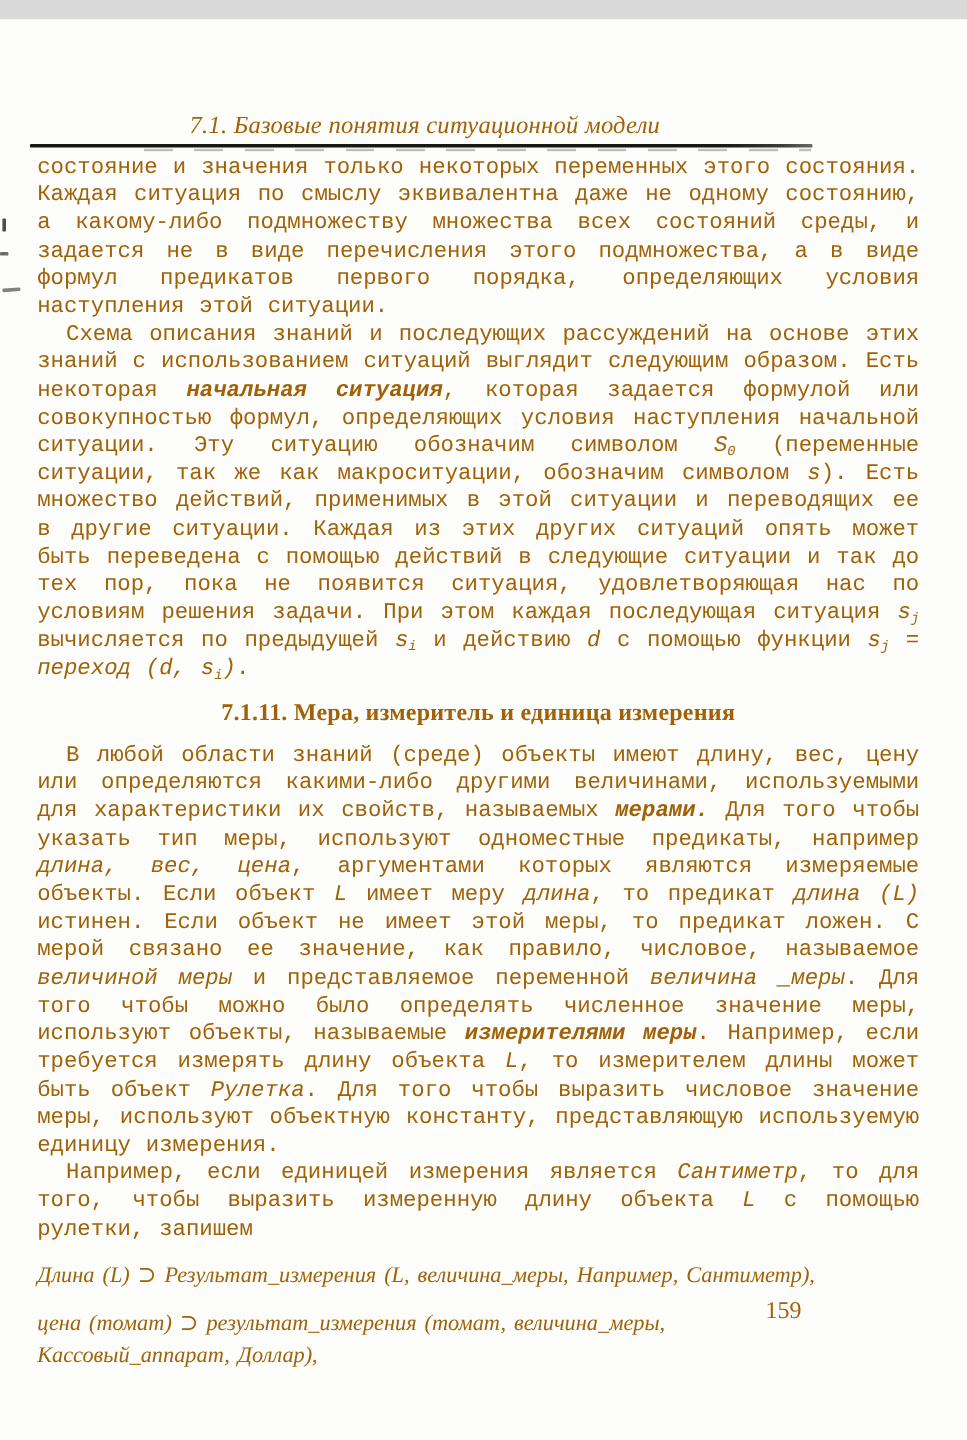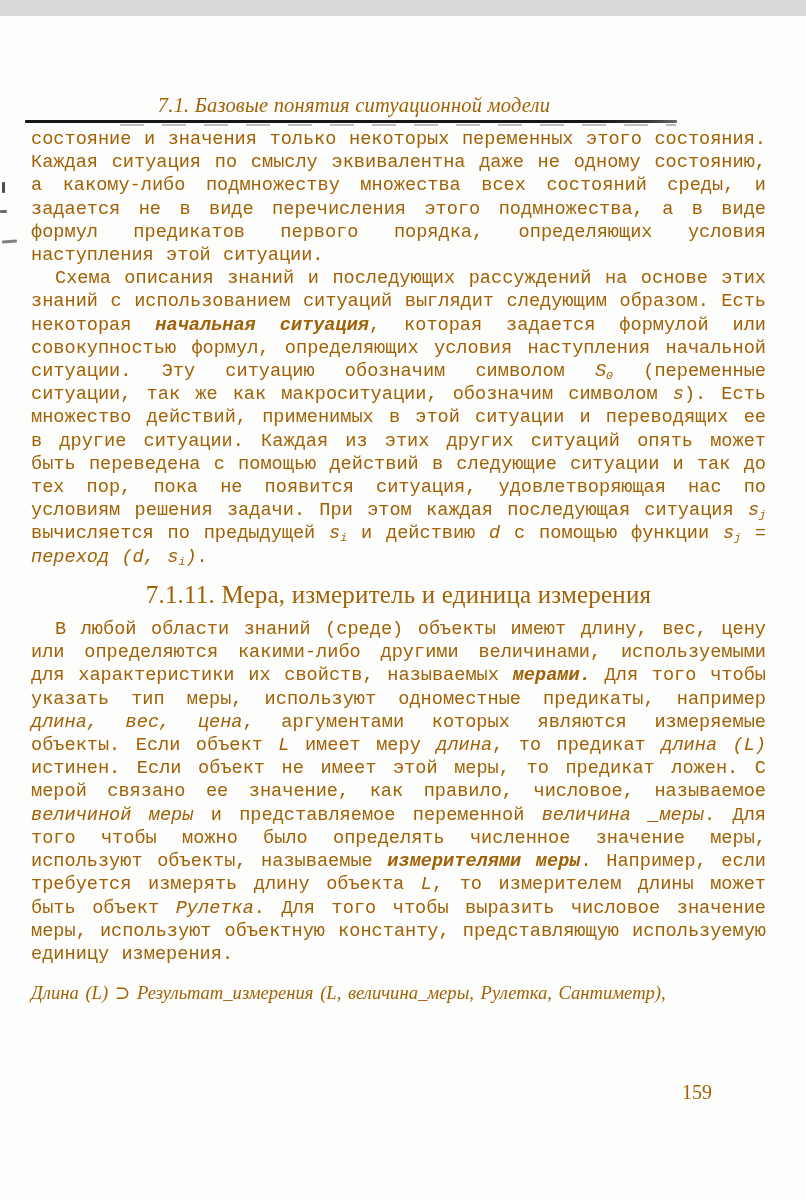--- a/index.html
+++ b/index.html
@@ -29,26 +29,26 @@
   }
   
   .bodytext{
     position:absolute;left:31px;top:112px;width:735px;
     font-size:18.6px;line-height:23.2px;text-align:justify;
   }
   .para{margin:0;text-indent:24px;word-spacing:1.2px;font-family:Liberation Mono, monospace;}
   .para.noindent{text-indent:0;}
   .section-heading{
     margin:14px 0 12px;text-align:center;
-    font-size:25px;font-weight:normal;letter-spacing:0.2px;
+    font-size:20px;font-weight:bold;letter-spacing:0.2px;
   }
   .formula{font-style:italic;margin:15px 0;text-align:left;word-spacing:2px;}
   .formula .fline{line-height:27px;}
   .page-number{
-    position:absolute;left:560px;top:1065px;width:152px;
+    position:absolute;left:516px;top:1065px;width:152px;
     text-align:right;font-size:20px;
   }
   
   .mark{position:absolute;background:#2e2e2e;border-radius:1px;}
   .mark.m1{left:2px;top:166px;width:3px;height:11px;opacity:.85;}
   .mark.m2{left:0;top:194px;width:7px;height:3px;opacity:.7;}
   .mark.m3{left:2px;top:224px;width:15px;height:3px;opacity:.6;transform:rotate(-4deg);}
 </style>
 </head>
 <body>
@@ -61,20 +61,23 @@
 
   <span class="mark m1"></span>
   <span class="mark m2"></span>
   <span class="mark m3"></span>
 
   <div class="bodytext">
     <p class="para noindent"><span>состояние и значения только некоторых переменных этого состояния. Каждая ситуация по смыслу эквивалентна даже не одному состоянию, а какому-либо подмножеству множества всех состояний среды, и задается не в виде перечисления этого подмножества, а в виде формул предикатов первого порядка, определяющих условия наступления этой ситуации.</span></p>
     <p class="para"><span>Схема описания знаний и последующих рассуждений на основе этих знаний с использованием ситуаций выглядит следующим образом. Есть некоторая </span><span class="bit">начальная ситуация</span><span>, которая задается формулой или совокупностью формул, определяющих условия наступления начальной ситуации. Эту ситуацию обозначим символом </span><span class="it">S</span><span class="it sb">0</span><span> (переменные ситуации, так же как макроситуации, обозначим символом </span><span class="it">s</span><span>). Есть множество действий, применимых в этой ситуации и переводящих ее в другие ситуации. Каждая из этих других ситуаций опять может быть переведена с помощью действий в следующие ситуации и так до тех пор, пока не появится ситуация, удовлетворяющая нас по условиям решения задачи. При этом каждая последующая ситуация </span><span class="it">s</span><span class="it sb">j</span><span> вычисляется по предыдущей </span><span class="it">s</span><span class="it sb">i</span><span> и действию </span><span class="it">d</span><span> с помощью функции </span><span class="it">s</span><span class="it sb">j</span><span> = </span><span class="it">переход (d, s</span><span class="it sb">i</span><span class="it">)</span><span>.</span></p>
     <h2 class="section-heading">7.1.11. Мера, измеритель и единица измерения</h2>
     <p class="para"><span>В любой области знаний (среде) объекты имеют длину, вес, цену или определяются какими-либо другими величинами, используемыми для характеристики их свойств, называемых </span><span class="bit">мерами.</span><span> Для того чтобы указать тип меры, используют одноместные предикаты, например </span><span class="it">длина, вес, цена</span><span>, аргументами которых являются измеряемые объекты. Если объект </span><span class="it">L</span><span> имеет меру </span><span class="it">длина</span><span>, то предикат </span><span class="it">длина (L)</span><span> истинен. Если объект не имеет этой меры, то предикат ложен. С мерой связано ее значение, как правило, числовое, называемое </span><span class="it">величиной меры</span><span> и представляемое переменной </span><span class="it">величина _меры</span><span>. Для того чтобы можно было определять численное значение меры, используют объекты, называемые </span><span class="bit">измерителями меры</span><span>. Например, если требуется измерять длину объекта </span><span class="it">L</span><span>, то измерителем длины может быть объект </span><span class="it">Рулетка</span><span>. Для того чтобы выразить числовое значение меры, используют объектную константу, представляющую используемую единицу измерения.</span></p>
-    <div class="formula"><span class="it">Длина (L) ⊃ Результат_измерения (L, величина_меры, Рулетка, Сантиметр),</span></div>
+    <p class="para"><span>Например, если единицей измерения является </span><span class="it">Сантиметр</span><span>, то для того, чтобы выразить измеренную длину объекта </span><span class="it">L</span><span> с помощью рулетки, запишем</span></p>
+    <div class="formula"><span class="it">Длина (L) ⊃ Результат_измерения (L, величина_меры, Например, Сантиметр),</span></div>
     <div class="formula">
+      <div class="fline"><span class="it">цена (томат) ⊃ результат_измерения (томат, величина_меры,</span></div>
+      <div class="fline"><span class="it">Кассовый_аппарат, Доллар),</span></div>
     </div>
   </div>
 
   <div class="page-number">159</div>
 
 </div>
 
 </body></html>

